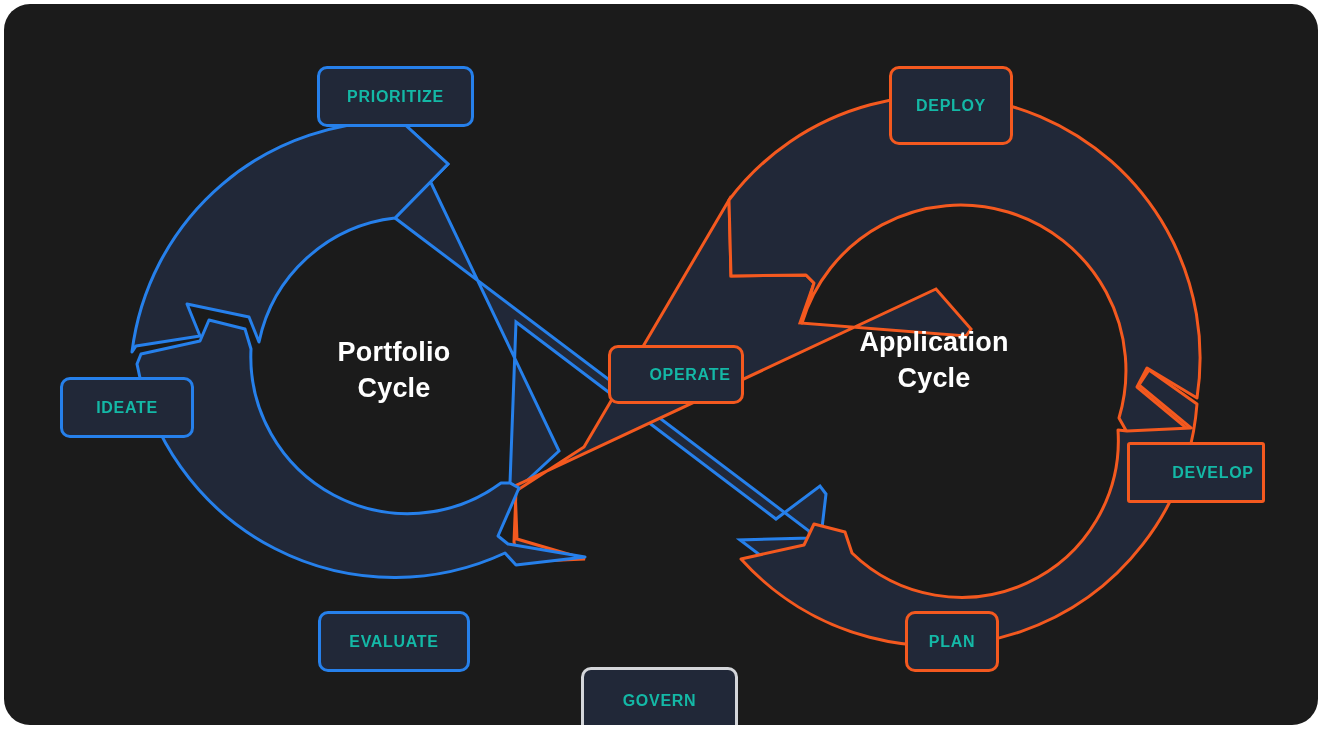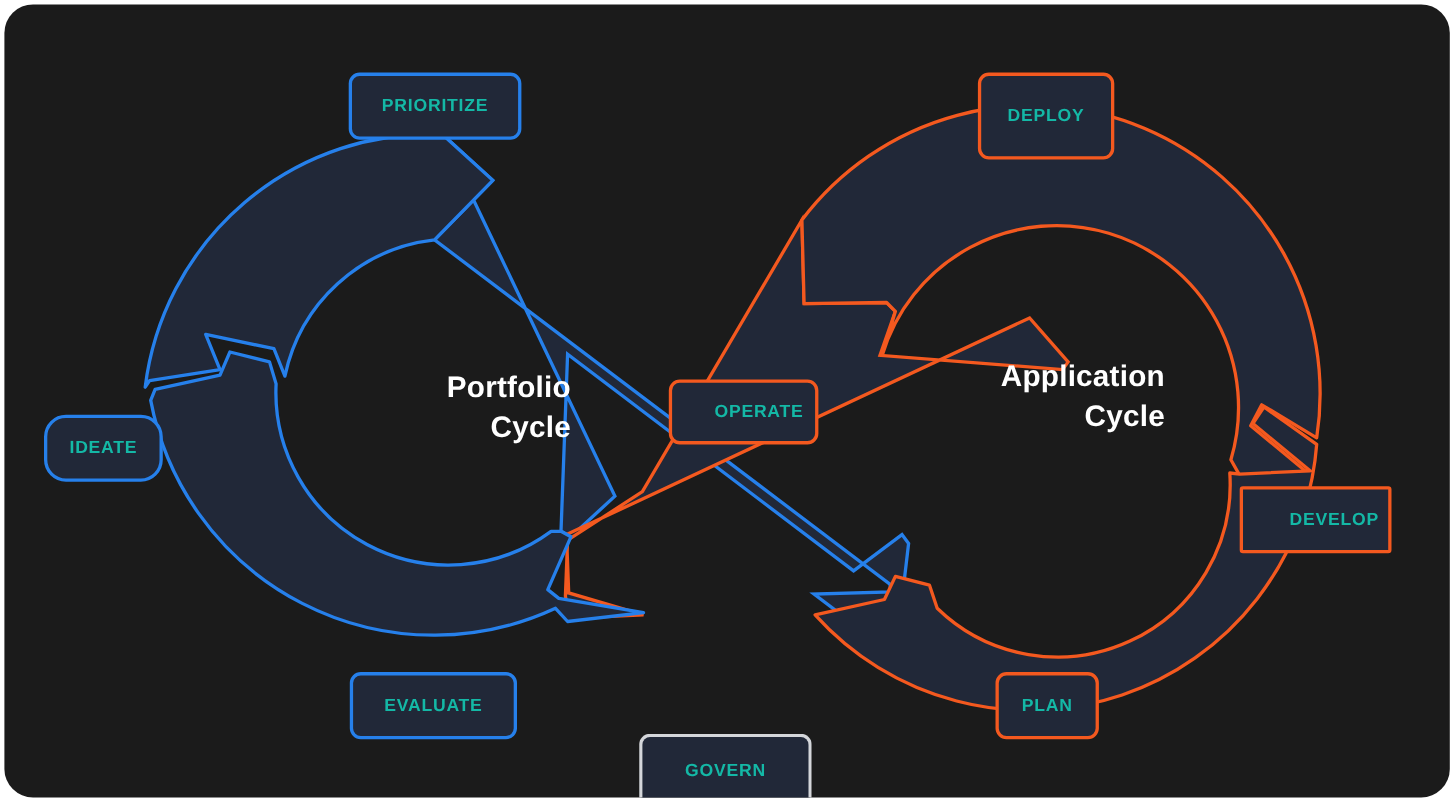--- a/index.html
+++ b/index.html
@@ -35,21 +35,21 @@
     position: absolute;
     left: 0;
     top: 0;
     width: 1322px;
     height: 729px;
     display: block;
   }
   
   .cycle-caption {
     position: absolute;
-    text-align: right;
+    text-align: center;
     color: #ffffff;
     font-size: 27px;
     font-weight: 600;
     line-height: 1.33;
     letter-spacing: 0.2px;
     white-space: pre-line;
     pointer-events: none;
   }
   #caption-portfolio { left: 265px; top: 331px; width: 250px; }
   #caption-application { left: 805px; top: 321px; width: 250px; }
@@ -69,21 +69,21 @@
     border-radius: 10px;
     box-sizing: border-box;
     cursor: pointer;
     z-index: 5;
   }
   .chip.orange { border-color: #f4591f; }
   .chip.neutral { border-color: #d4d6da; }
   .chip.sharp { border-radius: 3px; }
 
   #chip-prioritize { left: 313px;  top: 62px;  width: 157px; height: 61px; }
-  #chip-ideate     { left: 36px;   top: 373px; width: 108px; height: 61px; border-radius: 20px; }
+  #chip-ideate     { left: 56px;   top: 373px; width: 134px; height: 61px; }
   #chip-evaluate   { left: 314px;  top: 607px; width: 152px; height: 61px; }
   #chip-operate    { left: 604px;  top: 341px; width: 136px; height: 59px; padding-left: 28px; }
   #chip-deploy     { left: 885px;  top: 62px;  width: 124px; height: 79px; }
   #chip-develop    { left: 1123px; top: 438px; width: 138px; height: 61px; padding-left: 34px; }
   #chip-plan       { left: 901px;  top: 607px; width: 94px;  height: 61px; }
   #chip-govern     { left: 577px;  top: 663px; width: 157px; height: 64px; border-bottom-left-radius: 0; border-bottom-right-radius: 0; border-bottom: none; }
 </style>
 </head>
 <body>
 

